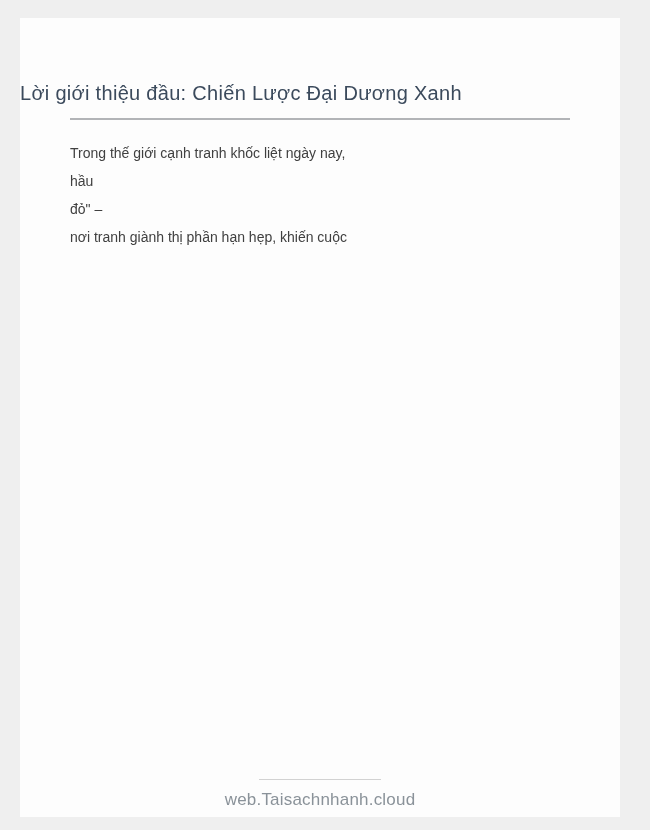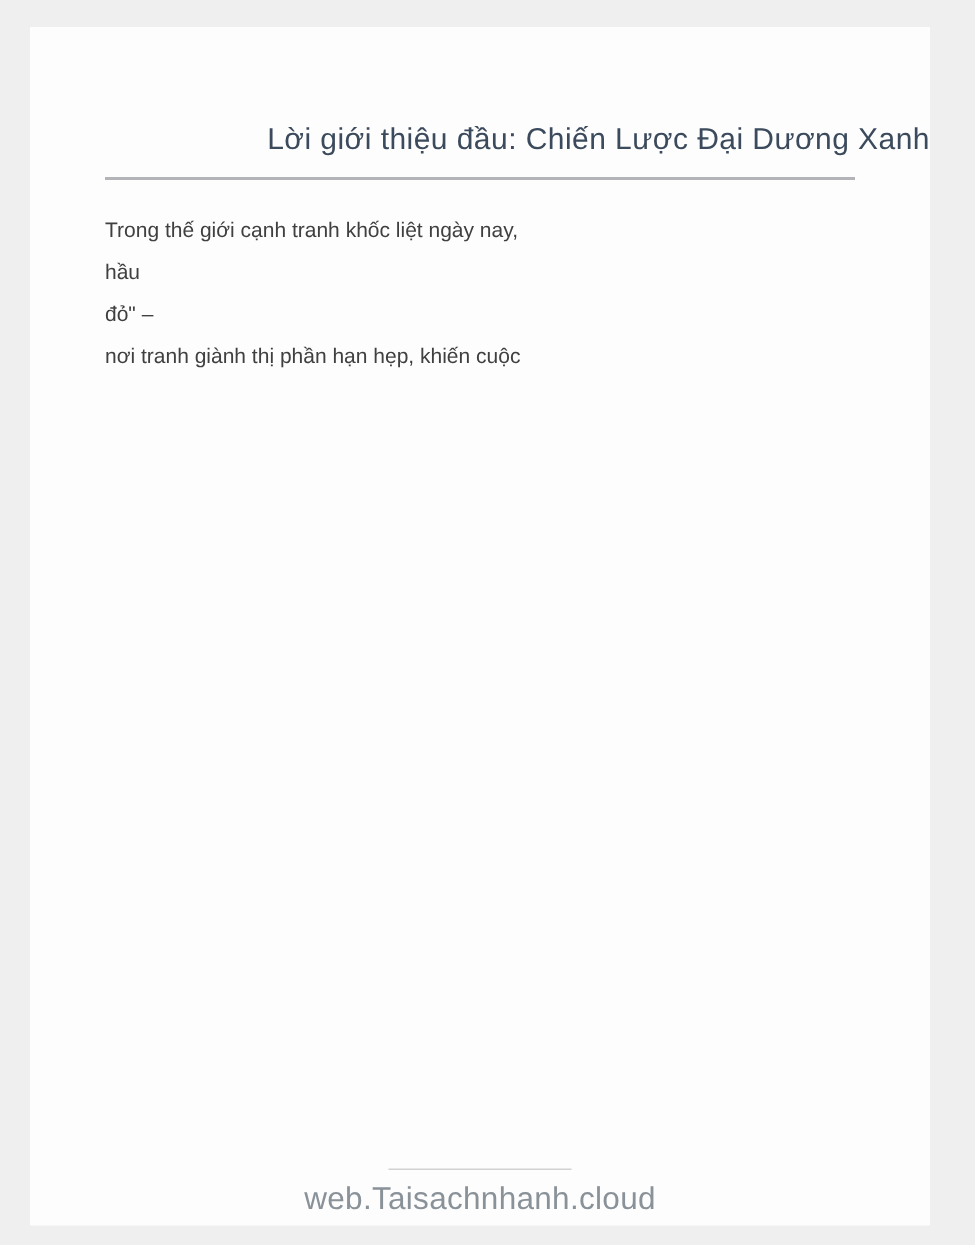--- a/index.html
+++ b/index.html
@@ -25,21 +25,21 @@
     width: 600px;
     height: 799px;
     background: #fdfdfd;
   }
   .chapter-title {
     position: absolute;
     top: 62px;
     left: 0;
     right: 0;
     margin: 0;
-    text-align: right;
+    text-align: left;
     font-size: 20px;
     font-weight: normal;
     letter-spacing: 0.3px;
     color: #3b4a5c;
     line-height: 26px;
   }
   .title-rule {
     position: absolute;
     top: 100px;
     left: 50px;
@@ -68,21 +68,21 @@
     height: 1px;
     background: #d2d2d2;
   }
   .footer-text {
     position: absolute;
     top: 772px;
     left: 0;
     right: 0;
     text-align: center;
     color: #8a9299;
-    font-size: 21px;
+    font-size: 17px;
     line-height: 20px;
     letter-spacing: 0.2px;
   }
 </style>
 </head>
 <body>
 
 <div class="stage">
   <div class="page-card">
 

